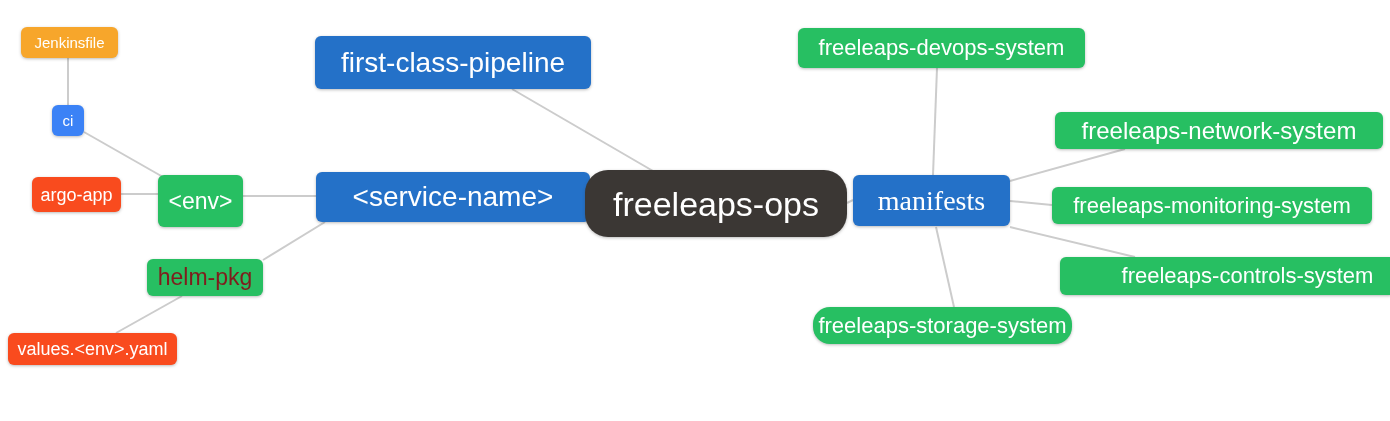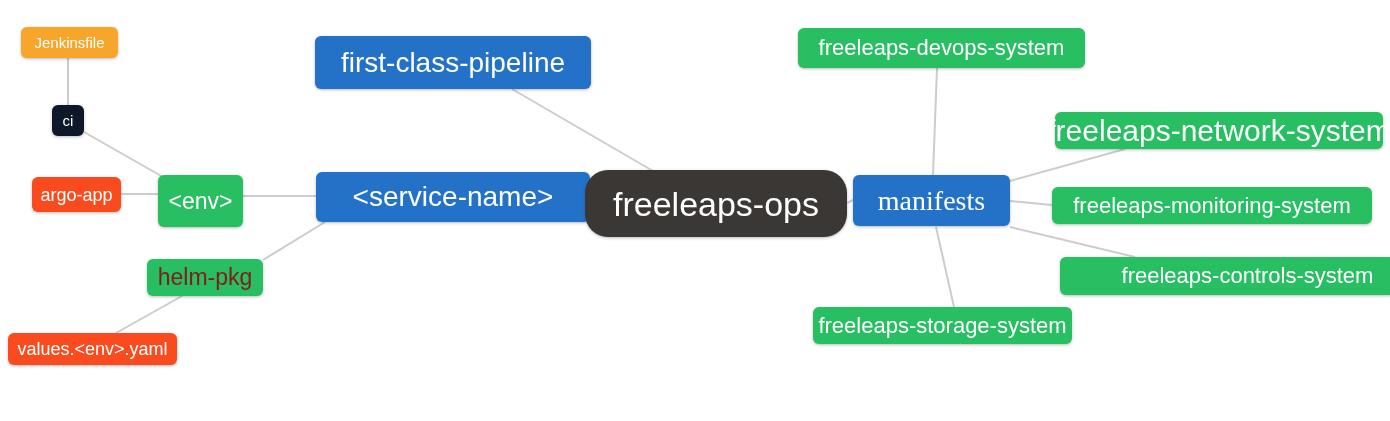--- a/index.html
+++ b/index.html
@@ -53,21 +53,21 @@
       <line x1="847" y1="203" x2="853" y2="200" stroke="#CCCCCC" stroke-width="2"></line>
       <line x1="933" y1="175" x2="937" y2="68" stroke="#CCCCCC" stroke-width="2"></line>
       <line x1="1010" y1="181" x2="1125" y2="149" stroke="#CCCCCC" stroke-width="2"></line>
       <line x1="1010" y1="201" x2="1052" y2="205" stroke="#CCCCCC" stroke-width="2"></line>
       <line x1="1010" y1="227" x2="1135" y2="257" stroke="#CCCCCC" stroke-width="2"></line>
       <line x1="936" y1="227" x2="954" y2="307" stroke="#CCCCCC" stroke-width="2"></line>
     </svg>
 <div class="node" style="left: 21px; top: 27px; width: 97px; height: 31px; font-size: 15px; background: rgb(247, 166, 43); color: rgb(255, 255, 255);">
       <span>Jenkinsfile</span>
     </div>
-    <div class="node" style="left: 52px; top: 105px; width: 32px; height: 31px; font-size: 15px; background: #0f172a; color: rgb(255, 255, 255);">
+    <div class="node" style="left: 52px; top: 105px; width: 32px; height: 31px; font-size: 15px; background: #3b82f6; color: rgb(255, 255, 255);">
       <span>ci</span>
     </div>
     <div class="node" style="left: 32px; top: 177px; width: 89px; height: 35px; font-size: 18px; background: rgb(249, 75, 30); color: rgb(255, 255, 255);">
       <span>argo-app</span>
     </div>
     <div class="node" style="left: 158px; top: 175px; width: 85px; height: 52px; font-size: 23px; background: rgb(39, 191, 98); color: rgb(255, 255, 255);">
       <span>&lt;env&gt;</span>
     </div>
     <div class="node" style="left: 147px; top: 259px; width: 116px; height: 37px; font-size: 23px; background: rgb(39, 191, 98); color: #7f1d1d;">
       <span>helm-pkg</span>
@@ -83,25 +83,25 @@
     </div>
     <div class="node" style="left: 585px; top: 170px; width: 262px; height: 67px; font-size: 34px; background: rgb(59, 55, 52); color: rgb(255, 255, 255); border-radius: 23px;">
       <span>freeleaps-ops</span>
     </div>
     <div class="node" style="left: 853px; top: 175px; width: 157px; height: 51px; font-size: 28px; background: rgb(36, 113, 200); color: rgb(255, 255, 255); font-family: Liberation Serif, serif;">
       <span>manifests</span>
     </div>
     <div class="node" style="left: 798px; top: 28px; width: 287px; height: 40px; font-size: 22px; background: rgb(39, 191, 98); color: rgb(255, 255, 255);">
       <span>freeleaps-devops-system</span>
     </div>
-    <div class="node" style="left: 1055px; top: 112px; width: 328px; height: 37px; font-size: 30px; background: rgb(39, 191, 98); color: rgb(255, 255, 255);">
+    <div class="node" style="left: 1055px; top: 112px; width: 328px; height: 37px; font-size: 24px; background: rgb(39, 191, 98); color: rgb(255, 255, 255);">
       <span>freeleaps-network-system</span>
     </div>
     <div class="node" style="left: 1052px; top: 187px; width: 320px; height: 37px; font-size: 22px; background: rgb(39, 191, 98); color: rgb(255, 255, 255);">
       <span>freeleaps-monitoring-system</span>
     </div>
     <div class="node" style="left: 1060px; top: 257px; width: 295px; height: 38px; font-size: 22px; background: rgb(39, 191, 98); color: rgb(255, 255, 255); padding-left: 40px;">
       <span>freeleaps-controls-system</span>
     </div>
-    <div class="node" style="left: 813px; top: 307px; width: 259px; height: 37px; font-size: 22px; background: rgb(39, 191, 98); color: rgb(255, 255, 255);">
+    <div class="node" style="left: 813px; top: 307px; width: 259px; height: 37px; font-size: 22px; background: rgb(39, 191, 98); color: rgb(255, 255, 255); border-radius: 17px;">
       <span>freeleaps-storage-system</span>
     </div>
   </div>
 
 </body></html>

